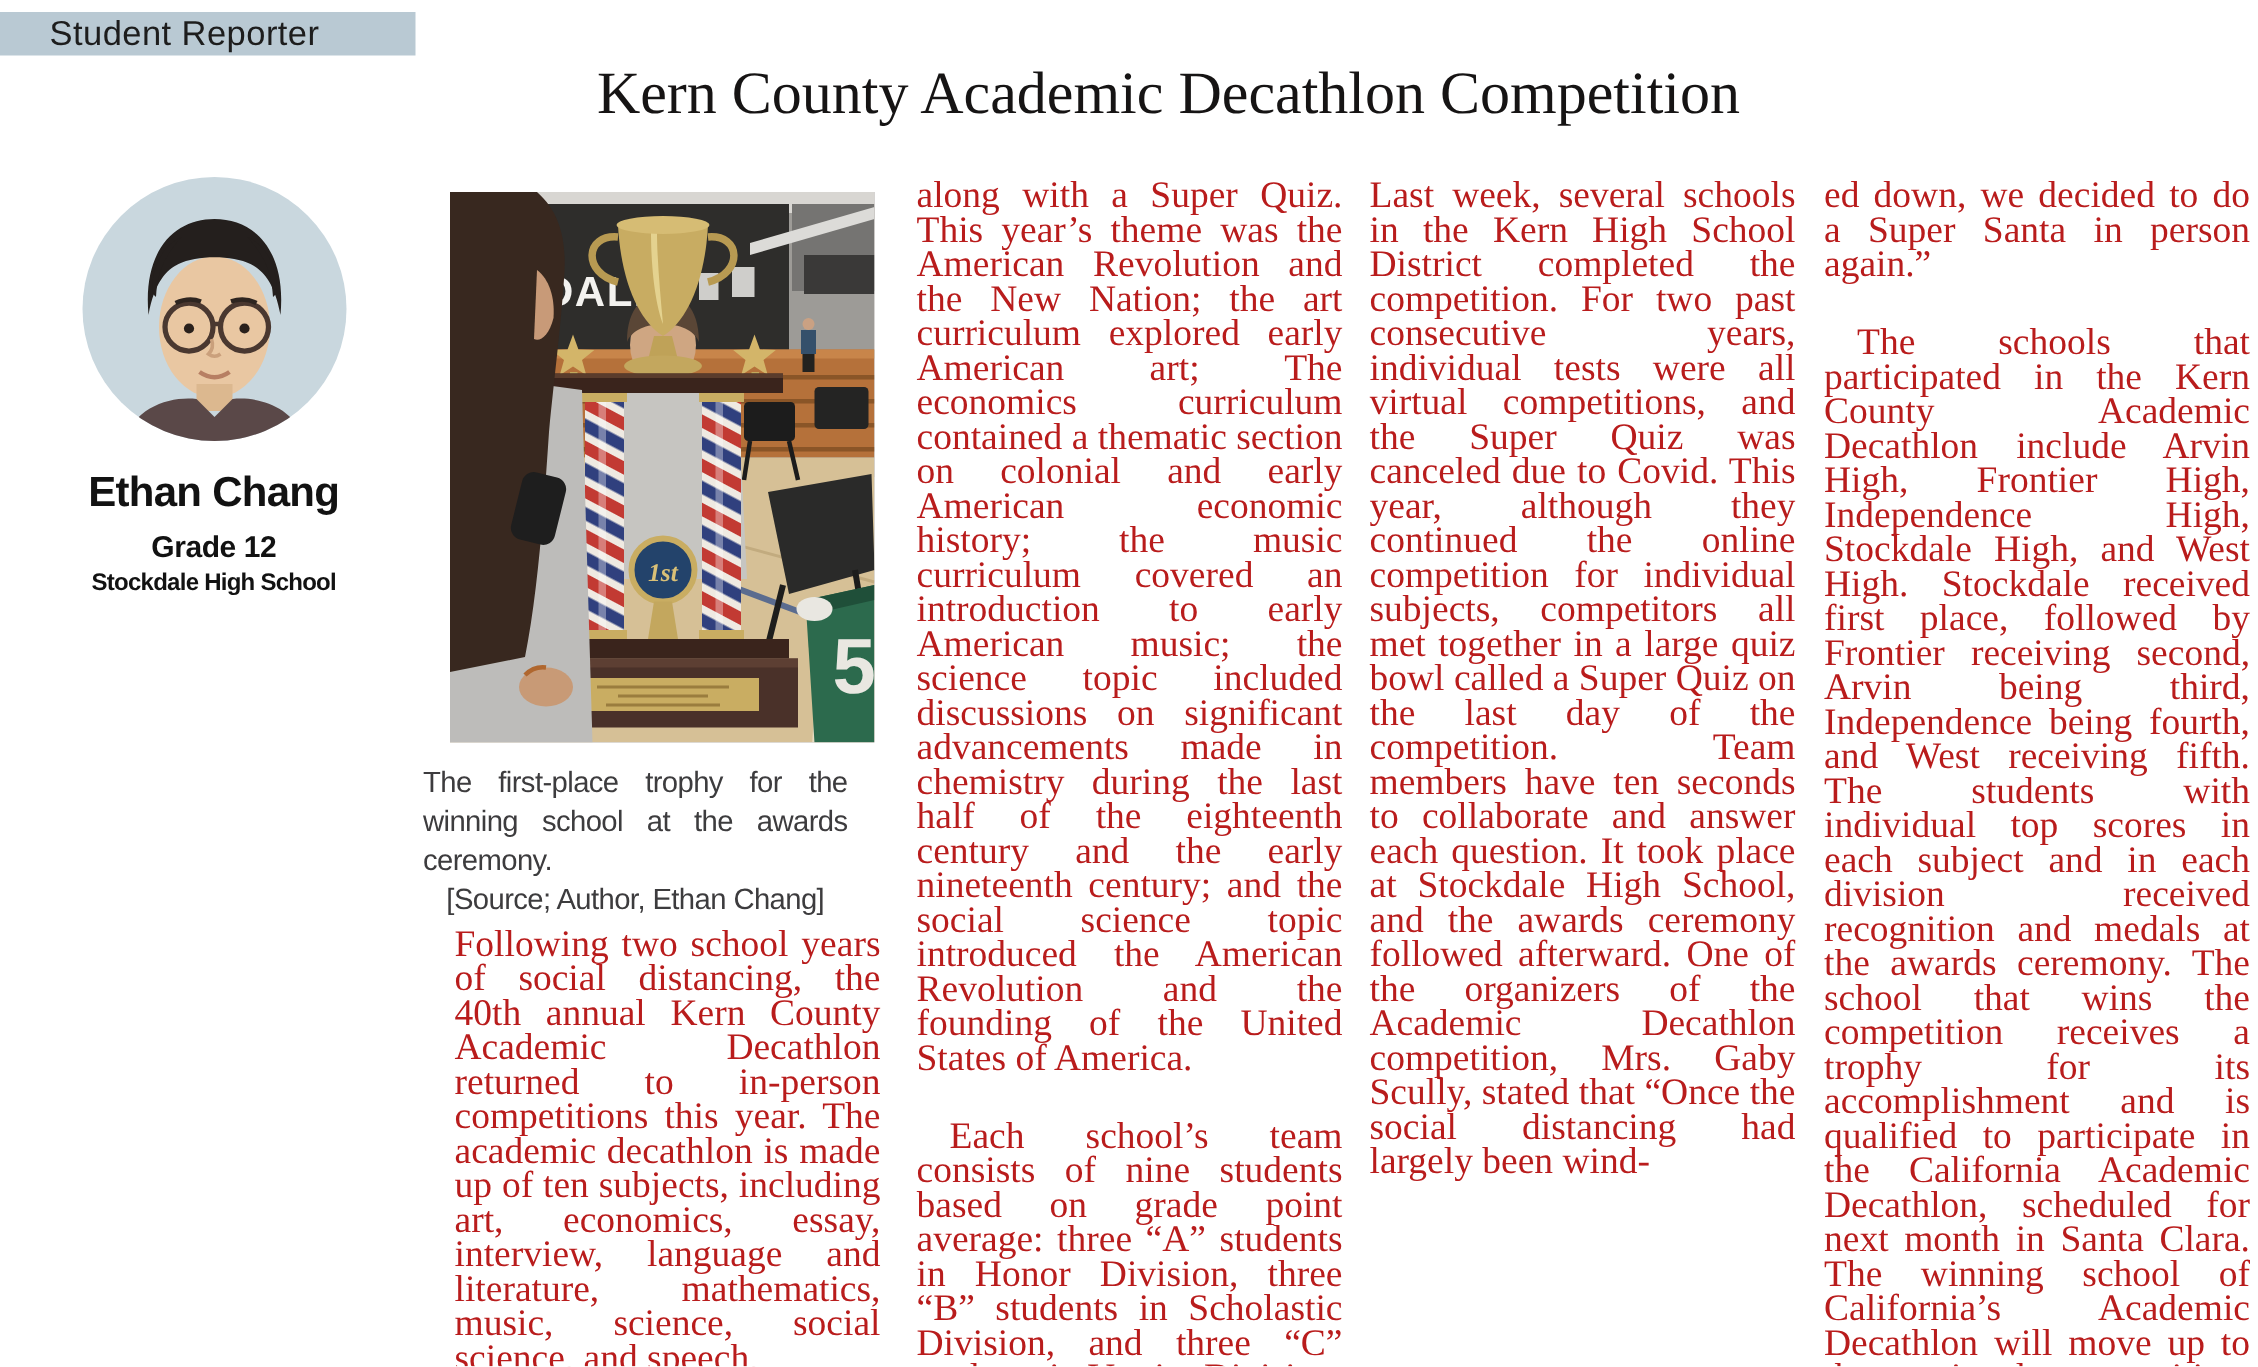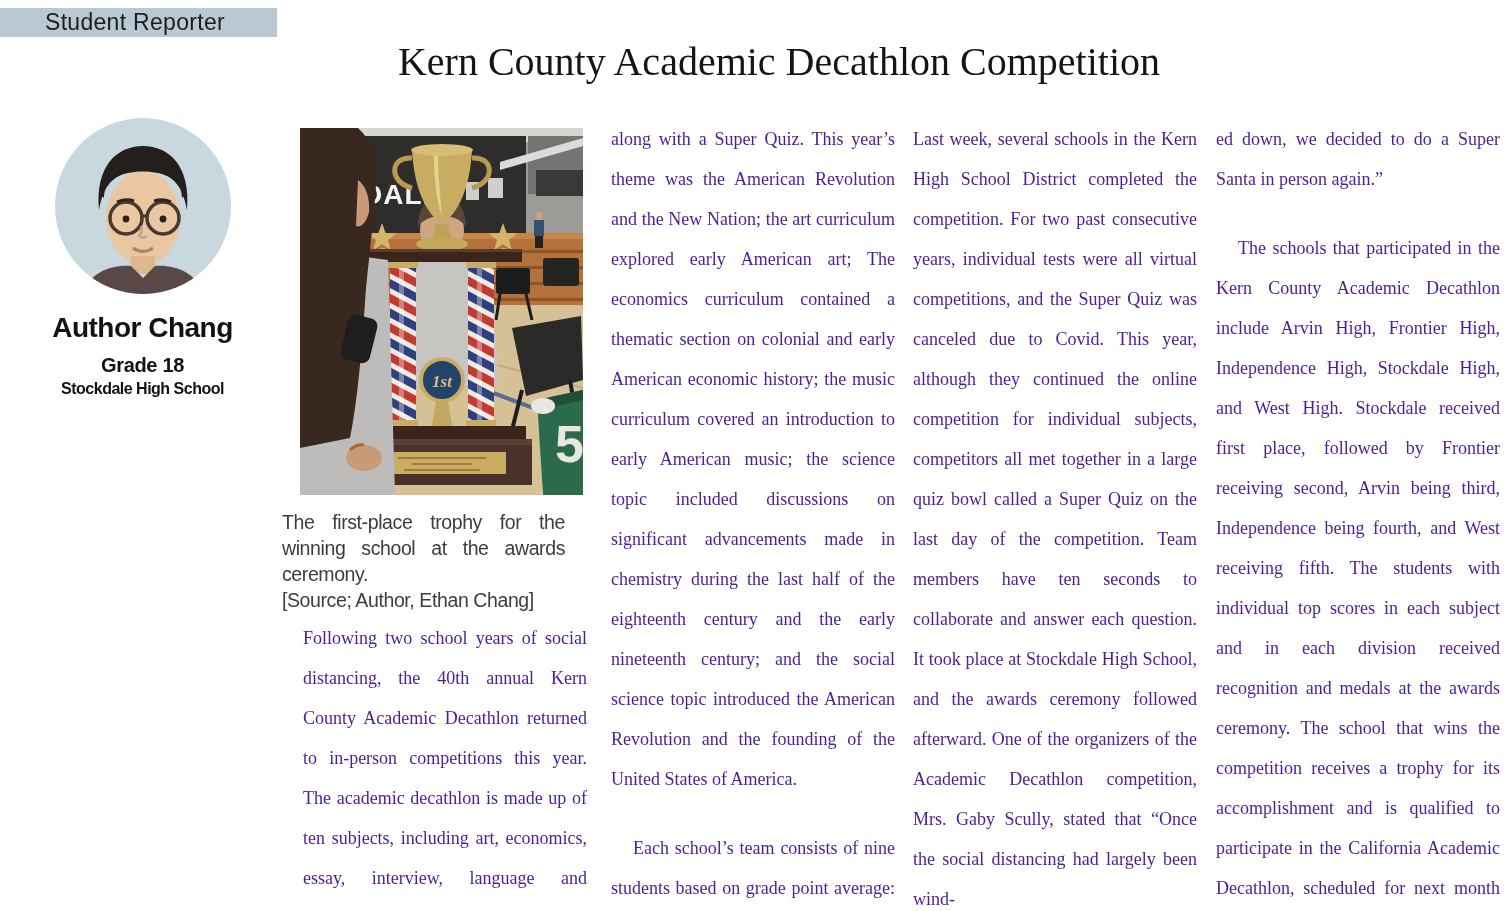--- a/index.html
+++ b/index.html
@@ -2,21 +2,21 @@
 <html><head>
 <meta charset="utf-8">
 <style>
   html,body{margin:0;padding:0;background:#ffffff;}
   #page{position:relative;width:1505px;height:911px;background:#ffffff;overflow:hidden;
         font-family:"Liberation Serif", serif;}
 
   
   .band{position:absolute;left:0;top:8px;width:277px;height:29px;}
   .band-label{display:block;font-family:"Liberation Sans", sans-serif;font-size:23px;
-              color:#1d1d1d;line-height:29px;padding-left:45px;letter-spacing:.3px;}
+              color:#1d1d1d;line-height:29px;padding-left:33px;letter-spacing:.3px;}
 
   
   .title{position:absolute;left:300px;top:40px;width:860px;margin:0;text-align:right;
          font-weight:normal;font-size:40px;line-height:1.1;color:#161414;
          font-family:"Liberation Serif", serif;}
 
   
   .author{position:absolute;left:35px;top:118px;width:215px;text-align:center;
           font-family:"Liberation Sans", sans-serif;color:#121212;}
   .avatar{width:176px;height:176px;border-radius:50%;margin:0 auto;overflow:hidden;}
@@ -27,25 +27,25 @@
 
   
   .photo{position:absolute;left:300px;top:128px;width:283px;height:367px;margin:0;
          overflow:hidden;background:#bdbcb8;}
   .photo svg{display:block;}
 
   
   .caption{position:absolute;left:282px;top:509px;width:283px;
            font-family:"Liberation Sans", sans-serif;font-size:19.5px;line-height:26px;
            color:#3d3c3e;letter-spacing:-.4px;text-align:justify;}
-  .caption-source{text-align:left;}
-
-  
-  .col{position:absolute;width:284px;font-size:18px;line-height:40px;
-       text-align:justify;color:#4c1d95;overflow:hidden;}
+  .caption-source{text-align:center;}
+
+  
+  .col{position:absolute;width:284px;font-size:25px;line-height:23px;
+       text-align:justify;color:#b91c1c;overflow:hidden;}
   .col p{margin:0;}
   .col p + p{margin-top:29px;text-indent:22px;}
   #col1{left:303px;top:618px;height:293px;}
   #col2{left:611px;top:119px;height:792px;}
   #col3{left:913px;top:119px;height:792px;}
   #col4{left:1216px;top:119px;height:792px;}
 </style>
 </head>
 <body>
 
@@ -73,22 +73,22 @@
         <circle cx="108" cy="101" r="3.4" fill="#2a211c"></circle>
         <path d="M62,84 q9,-4 17,-1" stroke="#2e2520" stroke-width="3" fill="none"></path>
         <path d="M99,83 q9,-3 17,1" stroke="#2e2520" stroke-width="3" fill="none"></path>
         <path d="M86,108 q2,6 -2,10 q4,3 8,0" stroke="#caa07c" stroke-width="2.4" fill="none"></path>
         <path d="M78,130 q10,7 20,0" stroke="#b77f63" stroke-width="3" fill="none"></path>
         <rect x="76" y="138" width="24" height="18" fill="#dcb88f"></rect>
         <path d="M28,176 C34,154 58,146 76,148 L88,160 L100,148
                  C118,146 142,154 148,176 Z" fill="#5a4848"></path>
       </svg>
     </div>
-    <div class="author-name">Author Chang</div>
-    <div class="author-grade">Grade 18</div>
+    <div class="author-name">Ethan Chang</div>
+    <div class="author-grade">Grade 12</div>
     <div class="author-school">Stockdale High School</div>
   </div>
 
   <figure class="photo">
     <svg width="283" height="367" viewBox="0 0 283 367" aria-hidden="true">
       <defs>
         <pattern id="colstripe" width="26" height="26" patternUnits="userSpaceOnUse" patternTransform="rotate(28)">
           <rect width="26" height="26" fill="#efeae2"></rect>
           <rect y="0" width="26" height="8" fill="#c23a33"></rect>
           <rect y="13" width="26" height="8" fill="#30407e"></rect>

